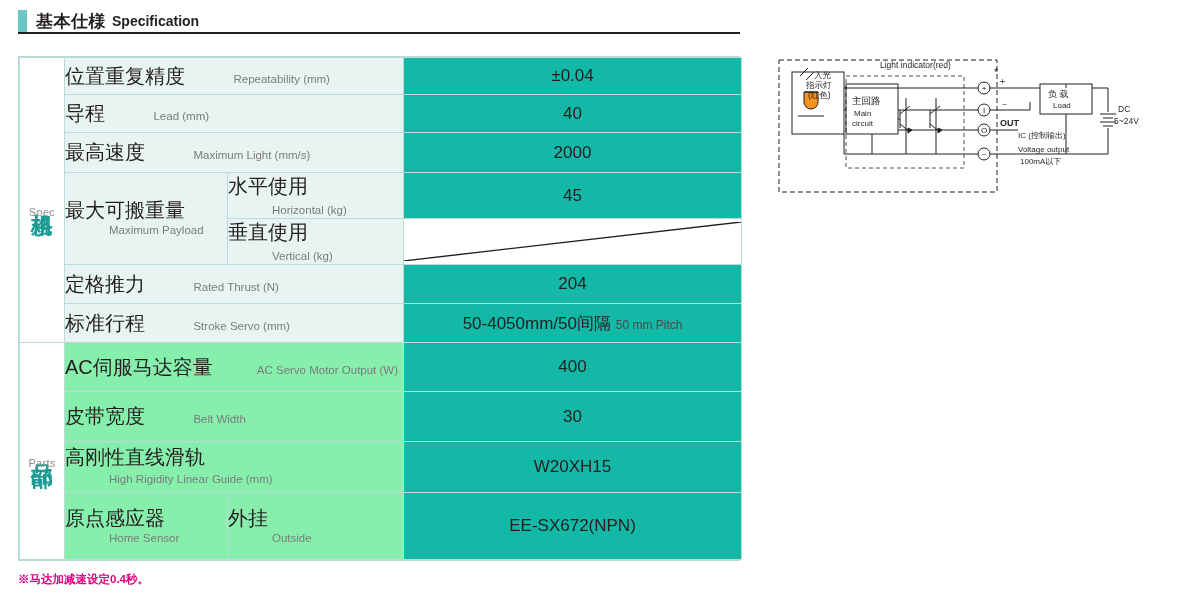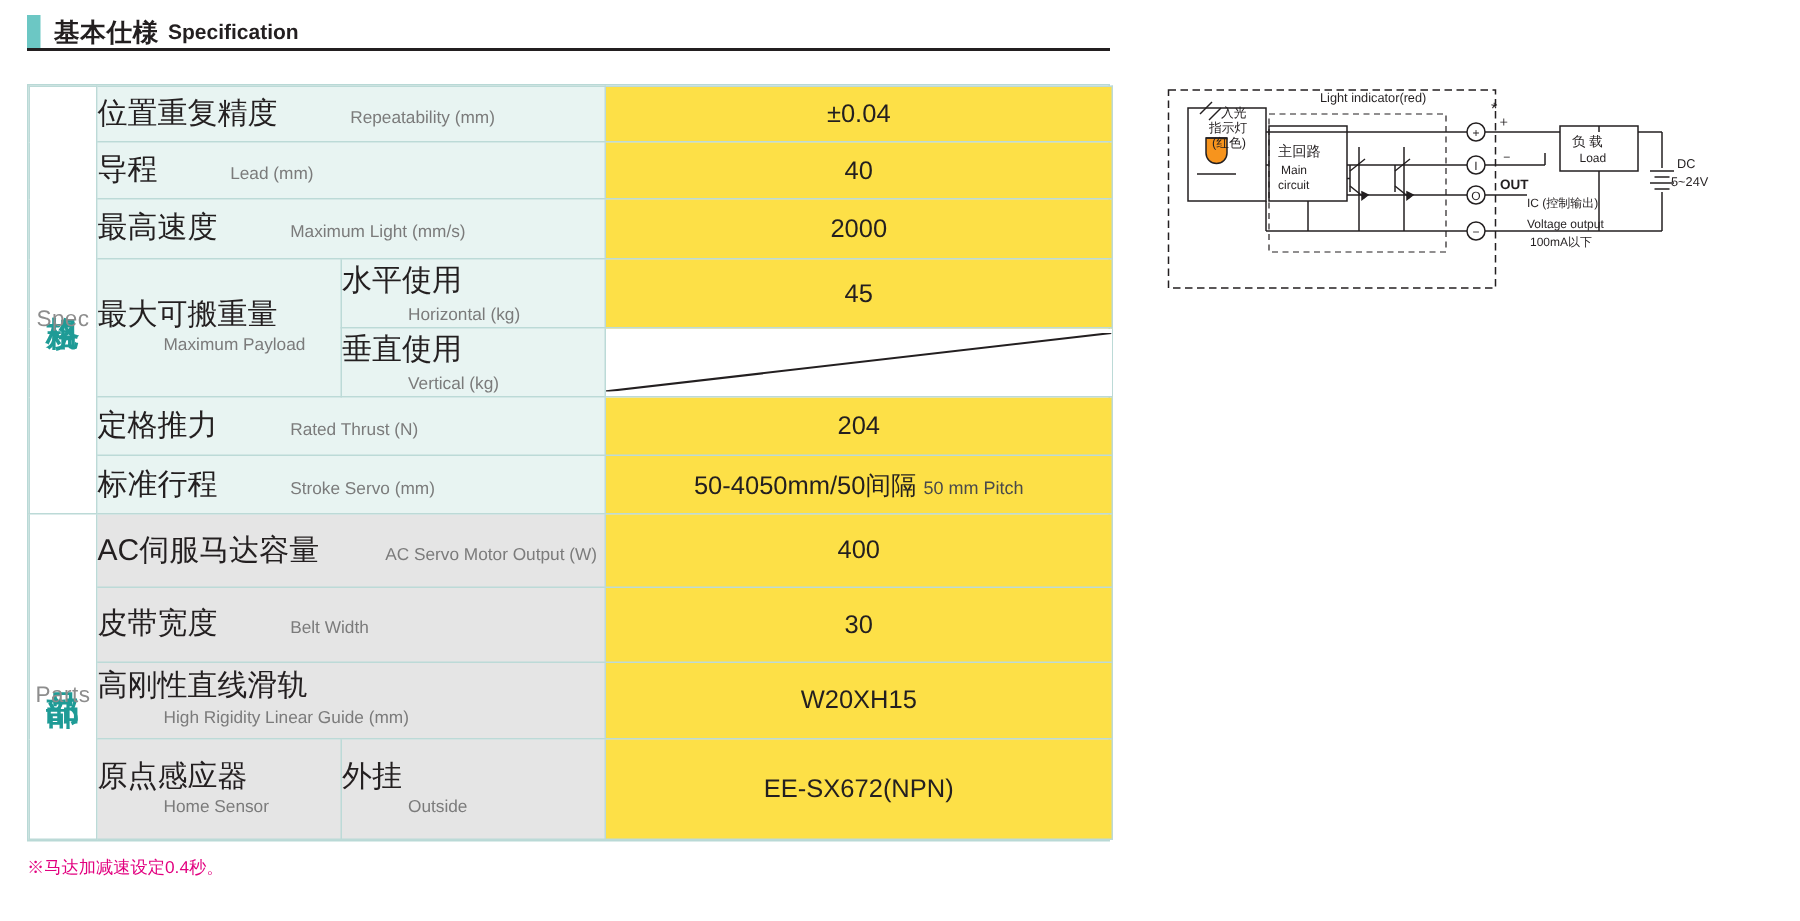--- a/index.html
+++ b/index.html
@@ -86,48 +86,48 @@
     color: #1f9b96;
     line-height: 1.08;
     letter-spacing: 0;
     writing-mode: vertical-rl;
     text-orientation: upright;
     margin: 0 auto;
     display: inline-block;
   }
   .group .g-en {
     display: block;
-    font-size: 15px;
+    font-size: 11px;
     color: #8d8d8d;
     margin-top: 6px;
     letter-spacing: 0.3px;
   }
 
   td.label {
     background: #e8f4f2;
     padding: 7px 10px 7px 14px;
     line-height: 1.15;
   }
-  td.label.plain { background: #e5e5e5; }
+  td.label.plain { background: #86efac; }
   .lab-cn {
     font-size: 20px;
     color: #231f20;
     white-space: nowrap;
   }
   .lab-en {
     font-size: 11.5px;
     color: #7b7b7b;
     white-space: nowrap;
     padding-left: 44px;
   }
   .lab-block .lab-cn { display: block; }
   .lab-block .lab-en { display: block; margin-top: 2px; }
 
   td.value {
-    background: #fde047;
+    background: #14b8a6;
     text-align: center;
     font-size: 17px;
     color: #231f20;
     padding: 8px 4px;
   }
   td.value .small {
     font-size: 12px;
     color: #4a4a4a;
   }
   td.value .big { font-size: 17px; }
@@ -147,21 +147,21 @@
 
   
   .footnote {
     position: absolute;
     left: 18px; top: 572px;
     line-height: 1.35;
   }
   .footnote .fn1 {
     font-size: 11.5px;
     color: #e2007f;
-    font-weight: normal;
+    font-weight: bold;
   }
   .footnote .fn2 {
     font-size: 10.5px;
     color: #231f20;
     margin-top: 1px;
   }
 
   
   .diagram {
     position: absolute;

